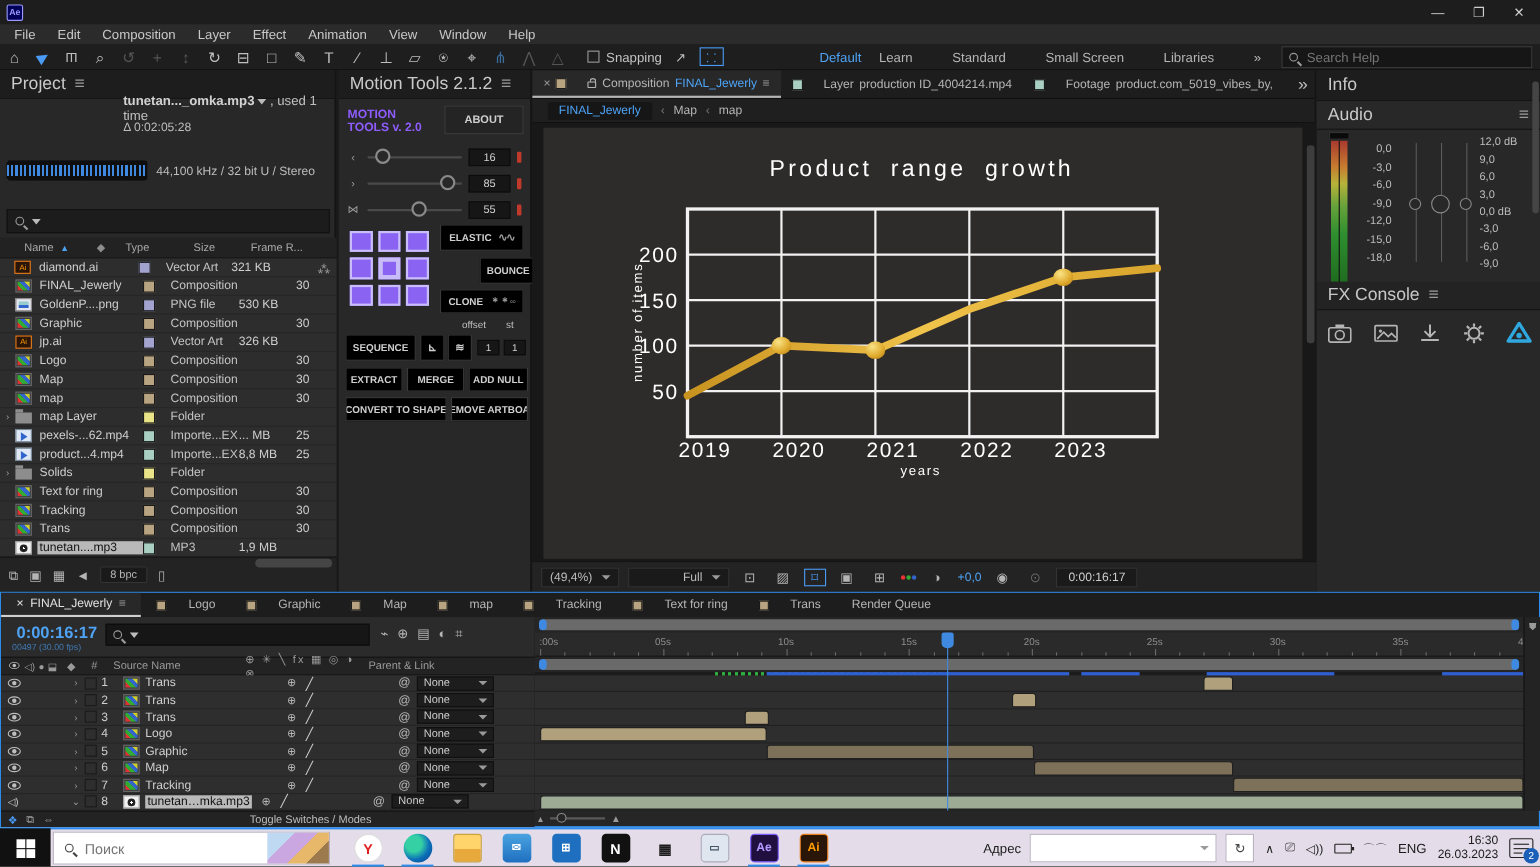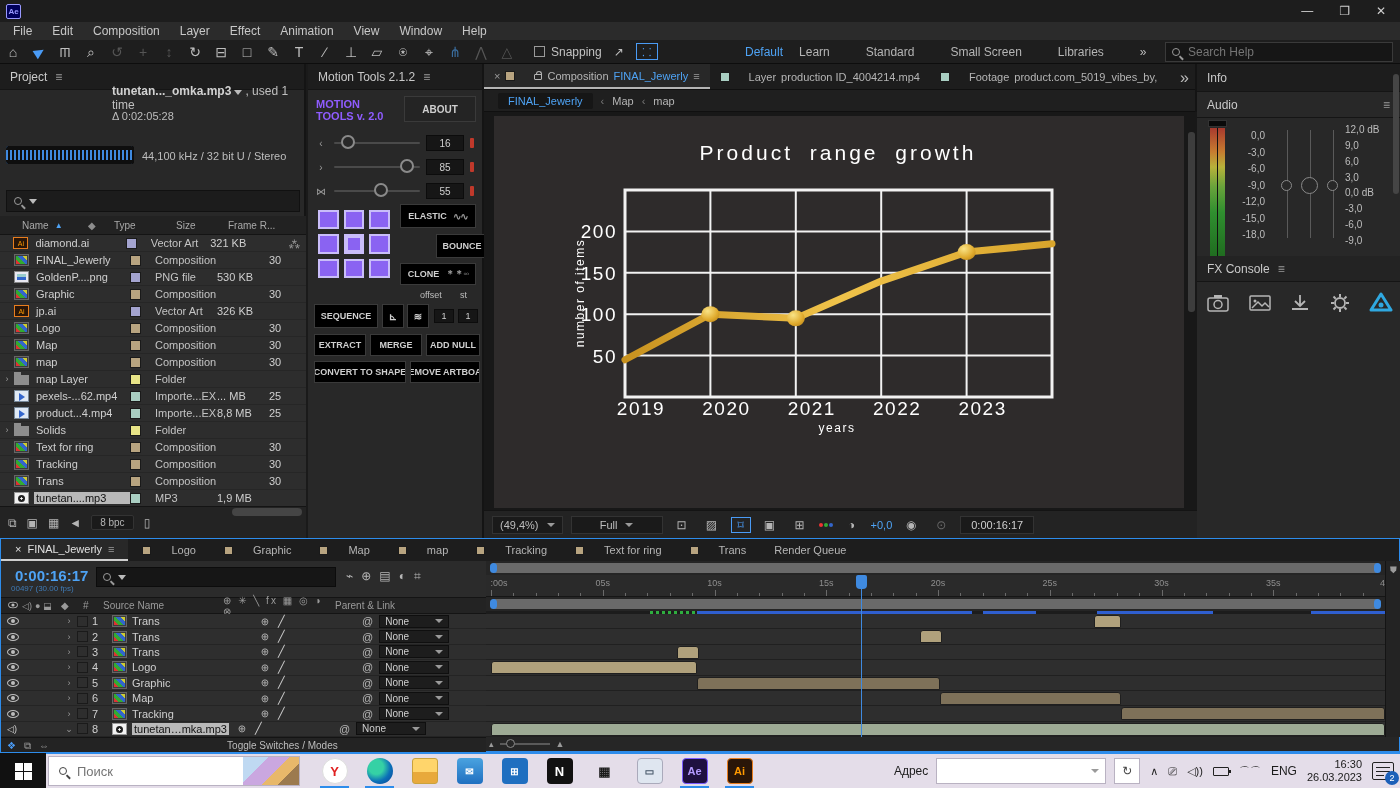--- a/index.html
+++ b/index.html
@@ -25,21 +25,21 @@
   .snap-sel{color:#4a9bf5;border:1px solid #4a9bf5;padding:0 3px;font-size:11px;}
   .workspaces{position:absolute;left:735px;top:40px;height:24px;display:flex;align-items:center;gap:0;font-size:12px;}
   .ws{padding:0 26px 0 10px;color:#b5b5b5;}
   .ws.v-true{color:#4ea3f5;padding-right:6px;}
   .ws-overflow{color:#bbb;margin:0 10px;}
   .helpsearch{position:absolute;left:1165px;top:42px;width:228px;height:20px;background:#161616;border:1px solid #3a3a3a;display:flex;align-items:center;gap:6px;padding:0 6px;}
   .helpsearch input{background:transparent;border:none;outline:none;color:#bdbdbd;font-size:12px;width:170px;}
   .mag{width:8px;height:8px;border:1.5px solid #9a9a9a;border-radius:50%;position:relative;flex:none;}
   .mag::after{content:"";position:absolute;width:5px;height:1.5px;background:#9a9a9a;transform:rotate(45deg);left:6px;top:8px;}
   
-  .ptab{height:26px;background:#1d1d1d;display:flex;align-items:center;gap:8px;padding:0 10px;font-size:12px;color:#c9c9c9;border-bottom:1px solid #151515;}
+  .ptab{height:26px;background:#1d1d1d;display:flex;align-items:center;gap:8px;padding:0 10px;font-size:16px;color:#c9c9c9;border-bottom:1px solid #151515;}
   .hamb{color:#9a9a9a;}
   
   .project{left:0;top:64px;width:306px;height:474px;background:#282828;border-right:2px solid #141414;}
   .pv-name{position:absolute;left:112px;top:20px;font-size:12px;color:#d2d2d2;font-weight:bold;}
   .pv-used{color:#c0c0c0;font-weight:normal;}
   .tri-dn{display:inline-block;width:0;height:0;border-left:4px solid transparent;border-right:4px solid transparent;border-top:5px solid #bbb;margin:0 3px;}
   .pv-dur{position:absolute;left:112px;top:46px;font-size:11px;color:#bdbdbd;}
   .pv-fmt{position:absolute;left:142px;top:86px;font-size:11px;color:#bdbdbd;}
   .waveform{position:absolute;left:6px;top:82px;width:128px;height:18px;background:#0e0e0e;border-radius:3px;overflow:hidden;}
   .waveform .wv{position:absolute;top:0;bottom:0;left:0;right:0;background:repeating-linear-gradient(90deg,#3f8ae0 0 2px,#0e0e0e 2px 4px);-webkit-mask:linear-gradient(90deg,#000 0 100%);}
@@ -700,21 +700,21 @@
           <text x="353" y="320" fill="#fff" font-size="12" text-anchor="middle" font-family="&quot;Liberation Sans&quot;,sans-serif" letter-spacing="1.5">years</text>
           <text x="100" y="181" fill="#fff" font-size="12" text-anchor="middle" font-family="&quot;Liberation Sans&quot;,sans-serif" letter-spacing="1.5" transform="rotate(-90 100 181)">number of items</text>
         </svg>
       <div class="vscroll"></div>
     </div>
     <div class="cfoot">
       <span class="dd">
           <span>(49,4%)</span>
           <span class="caret"></span>
         </span>
-      <span class="dd" style="width:92px;justify-content:center;">
+      <span class="dd" style="width:92px;justify-content:flex-end;">
           <span>Full</span>
           <span class="caret"></span>
         </span>
       <span class="cficon">⊡</span>
       <span class="cficon">▨</span>
       <span class="cficon hl">⌑</span>
       <span class="cficon">▣</span>
       <span class="cficon">⊞</span>
       <span class="rgbdots">
           <i style="background:#e33;"></i>

